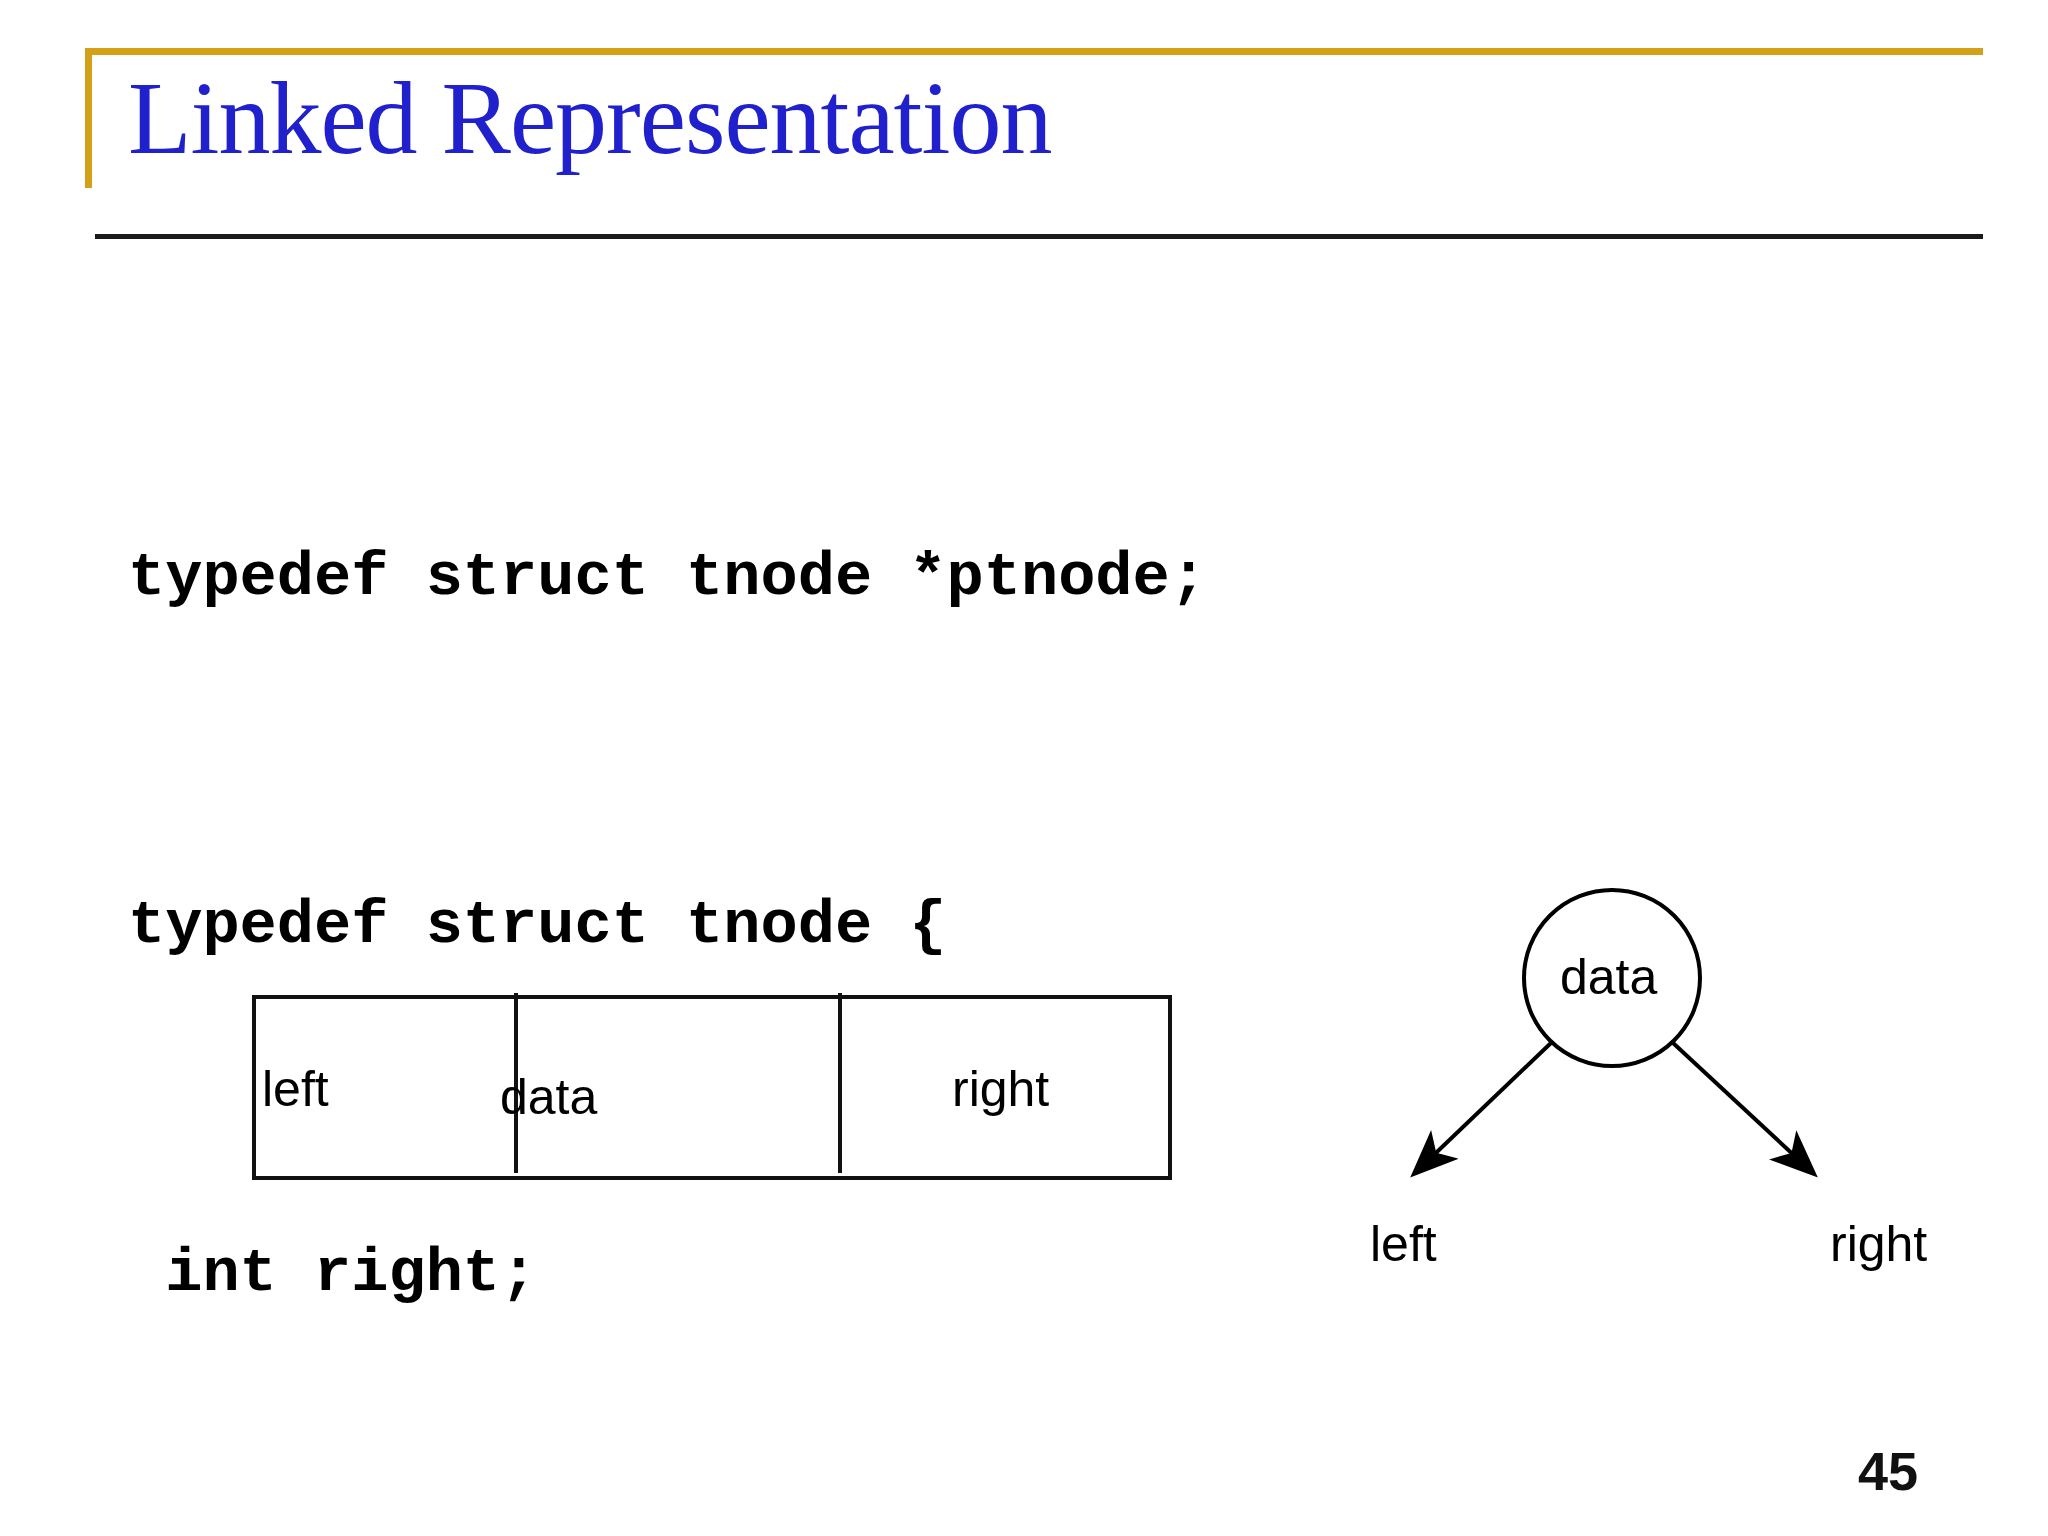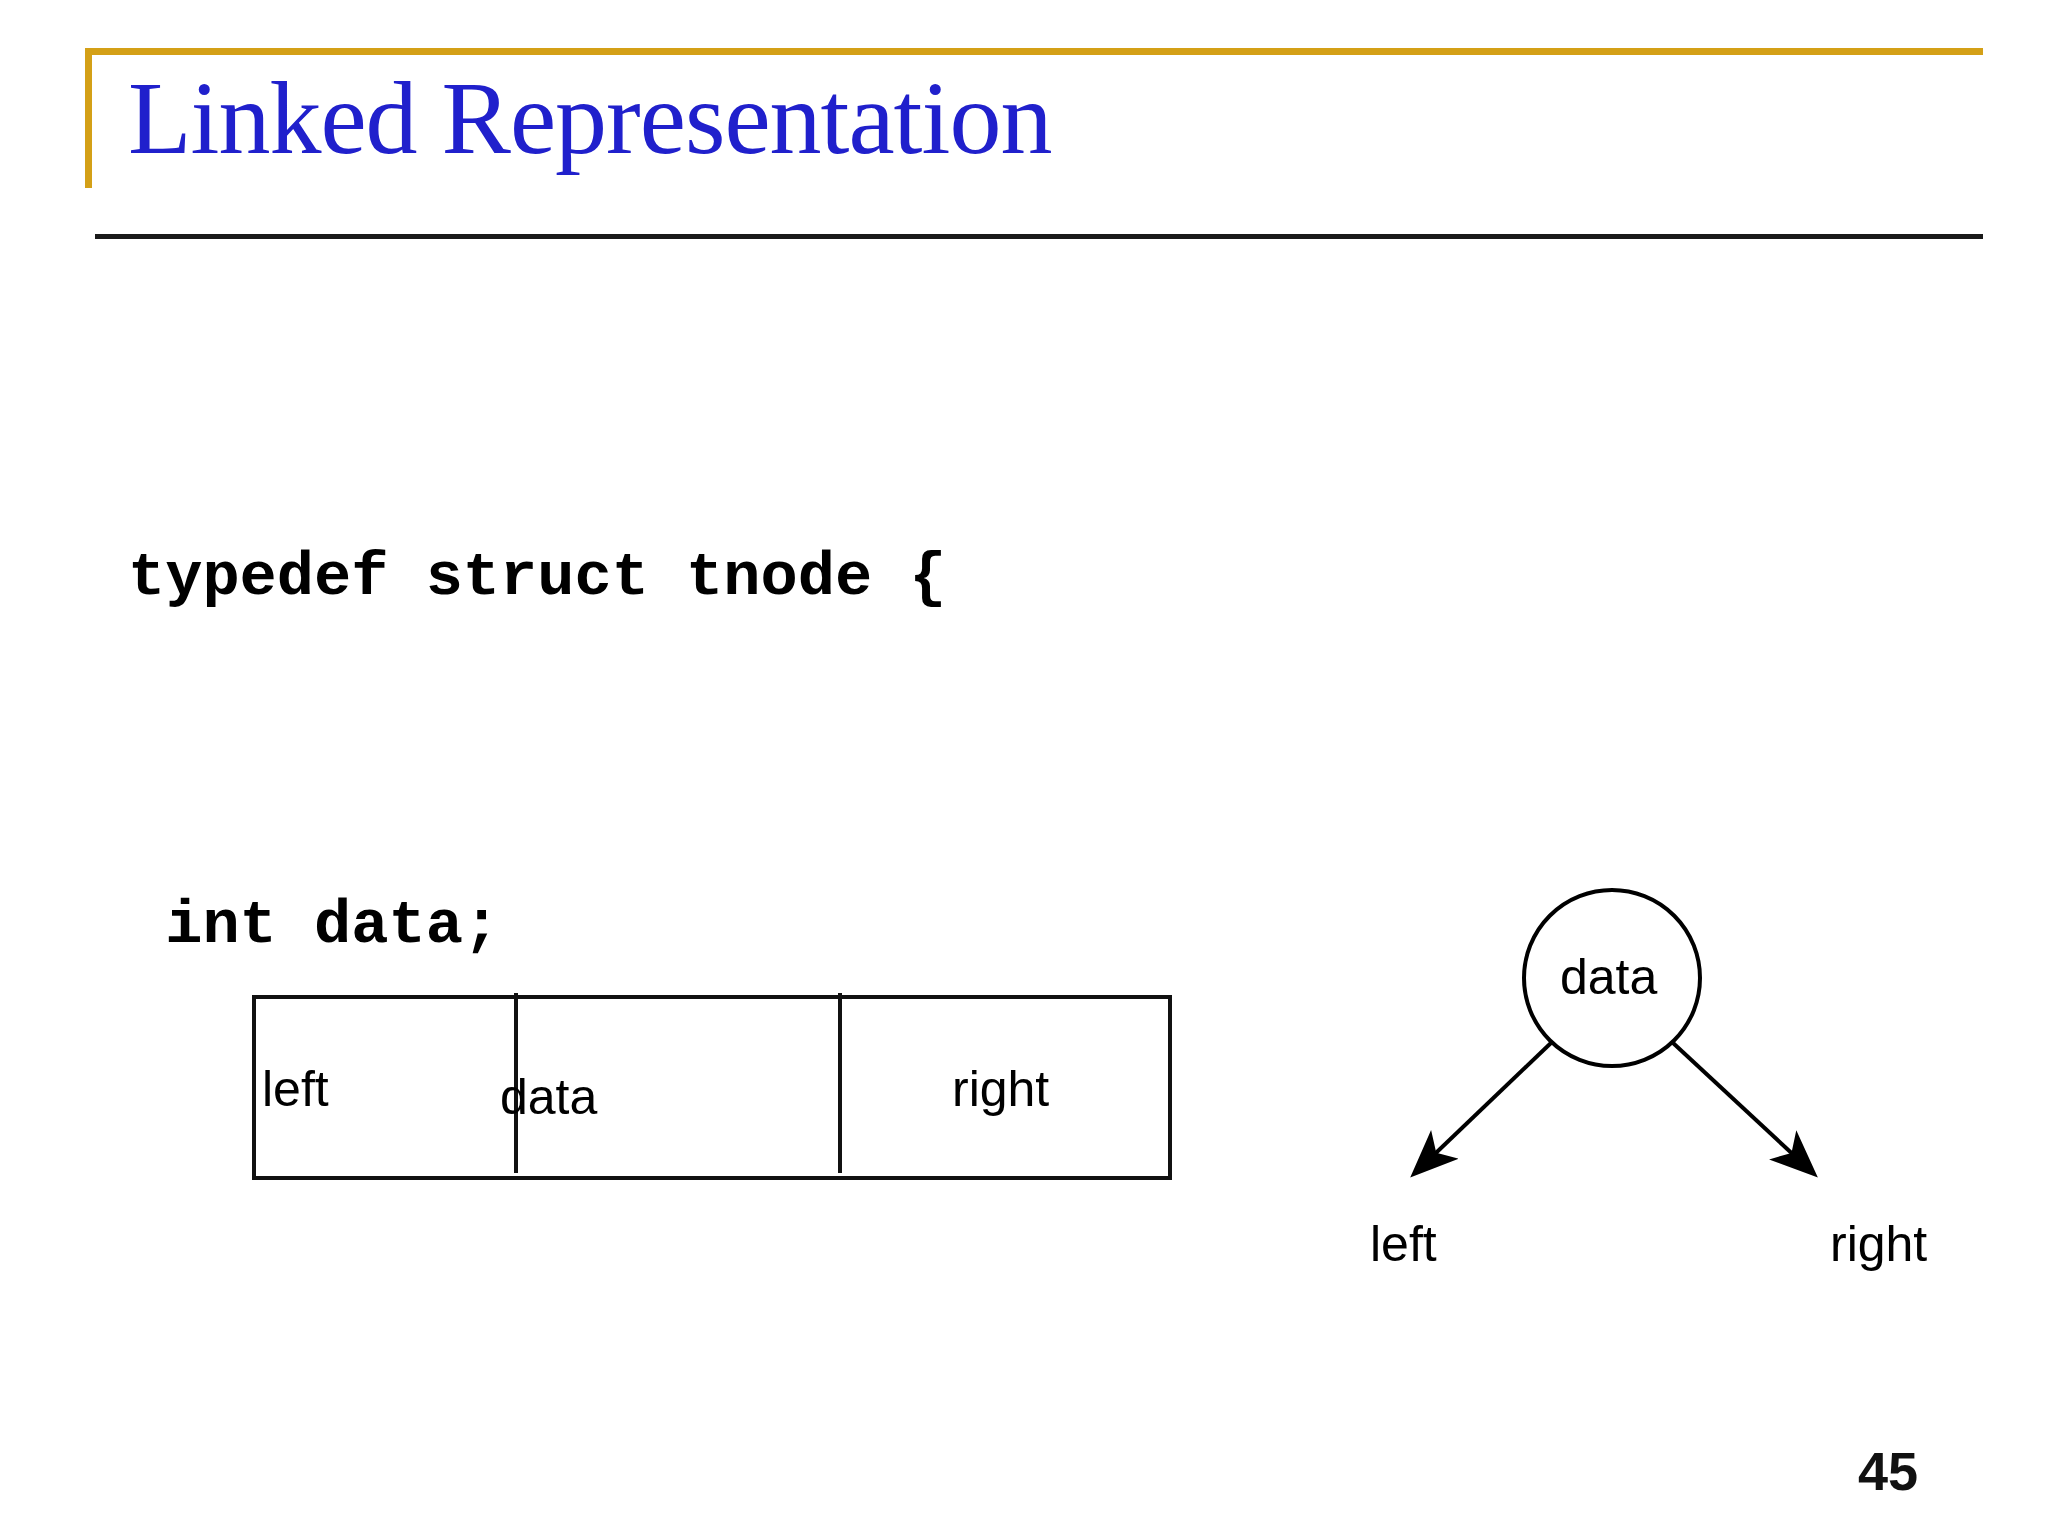--- a/index.html
+++ b/index.html
@@ -130,22 +130,23 @@
 <div id="slide">
 
   <div id="gold-top-rule"></div>
   <div id="gold-left-rule"></div>
 
   <div id="slide-title">Linked Representation</div>
 
   <div id="title-underline"></div>
 
   <div id="code-block">
+    <div class="code-line">typedef struct tnode *ptnode;</div>
     <div class="code-line">typedef struct tnode {</div>
-    <div class="code-line"> int data;</div>
+    <div class="code-line"> int right;</div>
     
     
   </div>
 
   <div id="struct-box">
     <div class="box-divider" id="divider-1"></div>
     <div class="box-divider" id="divider-2"></div>
   </div>
   <div class="box-label" id="label-left">left</div>
   <div class="box-label" id="label-data">data</div>

